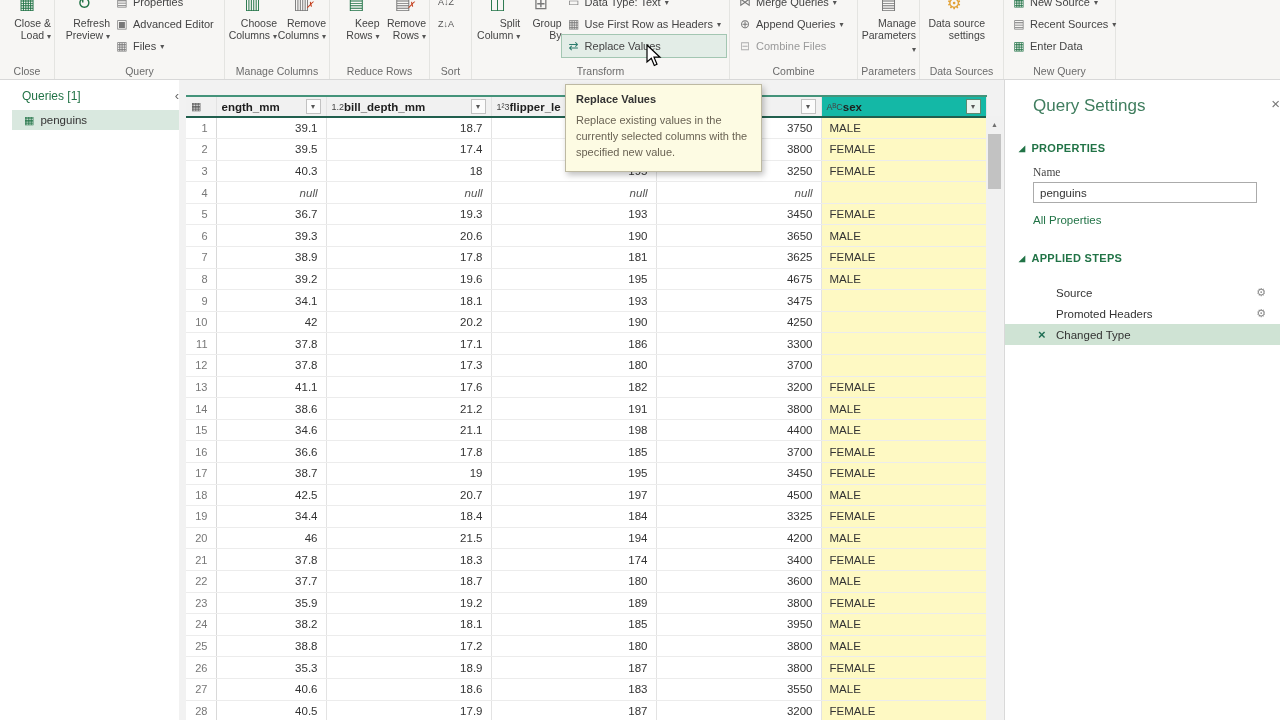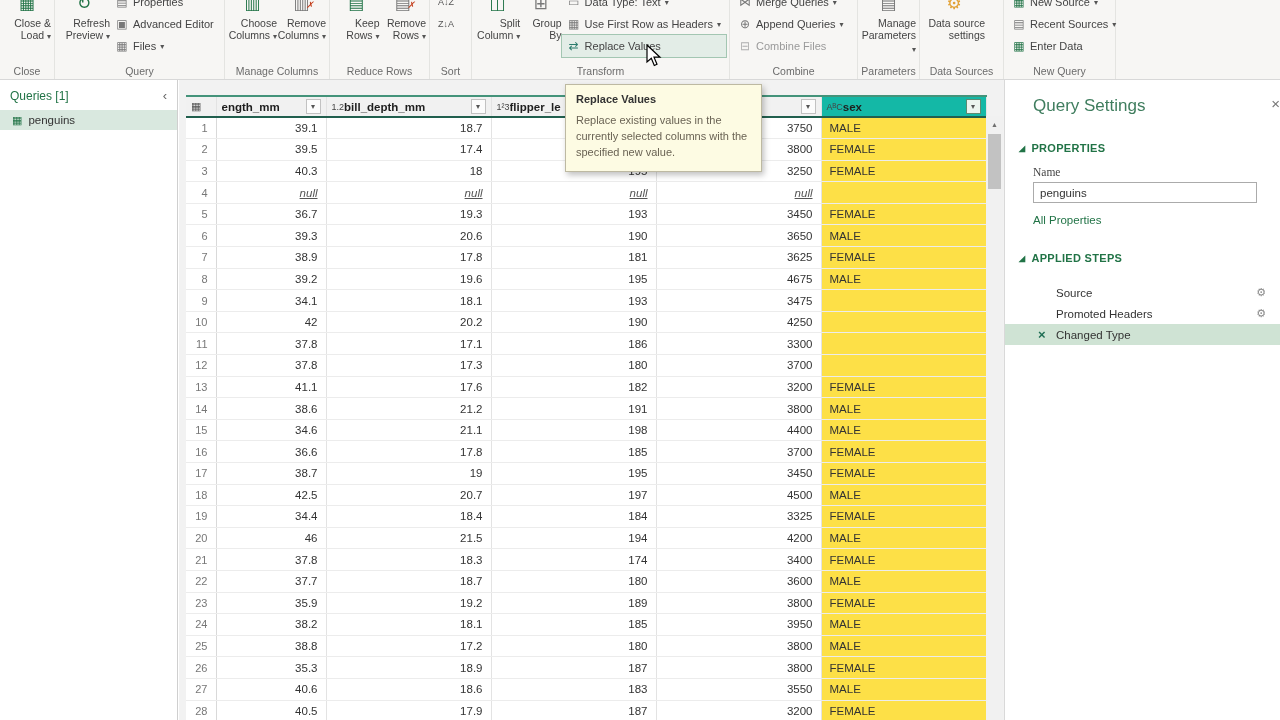--- a/index.html
+++ b/index.html
@@ -34,21 +34,21 @@
   .bicon { position:relative; }
   .bicon .badge { position:absolute; right:-4px; bottom:-2px; font-size:9px; color:#c43e1c; }
   .ic-green { color:#217346; }
   .ic-gray  { color:#787878; }
   .ic-teal  { color:#2b7c6c; }
   .ic-orange{ color:#e2a236; }
   .sorticon { font-size:9px; letter-spacing:0; color:#555; }
 
   
   .queries {
-    position:absolute; top:80px; left:0; width:178px; height:640px;
+    position:absolute; top:80px; left:12px; width:178px; height:640px;
     background:#fff; border-right:1px solid #cfcfcf;
   }
   .qheader { display:flex; justify-content:space-between; align-items:center; padding:9px 10px 7px 10px; font-size:12px; color:#217346; }
   .qcollapse { color:#666; font-size:13px; line-height:12px; cursor:default; }
   .qitem { display:flex; gap:6px; align-items:center; height:20px; padding:0 12px; background:#d9e8df; font-size:11.5px; color:#333; }
   .qitem .bicon { color:#217346; font-size:11px; }
 
   
   .center { position:absolute; top:80px; left:179px; width:825px; height:640px; background:#f2f2f2; overflow:hidden; }
   table.grid { position:absolute; top:15px; left:7px; border-collapse:collapse; background:#fff; table-layout:fixed; }
@@ -66,22 +66,22 @@
   .clabel { font-weight:bold; font-size:11.5px; color:#1e1e1e; overflow:hidden; }
   .cfilter {
     margin-left:auto; width:15px; height:15px; border:1px solid #c2c2c2; background:#fcfcfc;
     color:#555; font-size:8px; display:flex; align-items:center; justify-content:center; flex:0 0 auto;
   }
   th.sel .cfilter { background:#ecf4ef; border-color:#5d8a72; }
   .cornericon { font-size:11px; color:#555; }
   td.rownum { color:#777; text-align:right; font-size:11px; border-right:1px solid #d9d9d9; background:#fff; }
   td.num { text-align:right; }
   td.txt { text-align:left; }
-  td.selcol { background:#fde047; }
-  .nullv { font-style:italic; color:#555;text-decoration:underline; }
+  td.selcol { background:#fef9c3; }
+  .nullv { font-style:italic; color:#555; }
 
   .vscroll { position:absolute; top:36px; left:807px; width:17px; height:604px; background:#f1f1f1; }
   .vscroll .arrow { height:17px; text-align:center; font-size:7px; color:#707070; line-height:17px; }
   .vscroll .thumb { position:absolute; top:18px; left:2px; width:13px; height:55px; background:#c2c2c2; }
 
   
   .settings { position:absolute; top:80px; left:1004px; width:276px; height:640px; background:#fff; border-left:1px solid #d9d9d9; }
   .s-title-row { display:flex; justify-content:space-between; align-items:flex-start; padding:16px 0 0 28px; }
   .s-title { font-size:17px; color:#3f7d5e; }
   .s-close { color:#777; font-size:15px; cursor:default; line-height:15px; }

